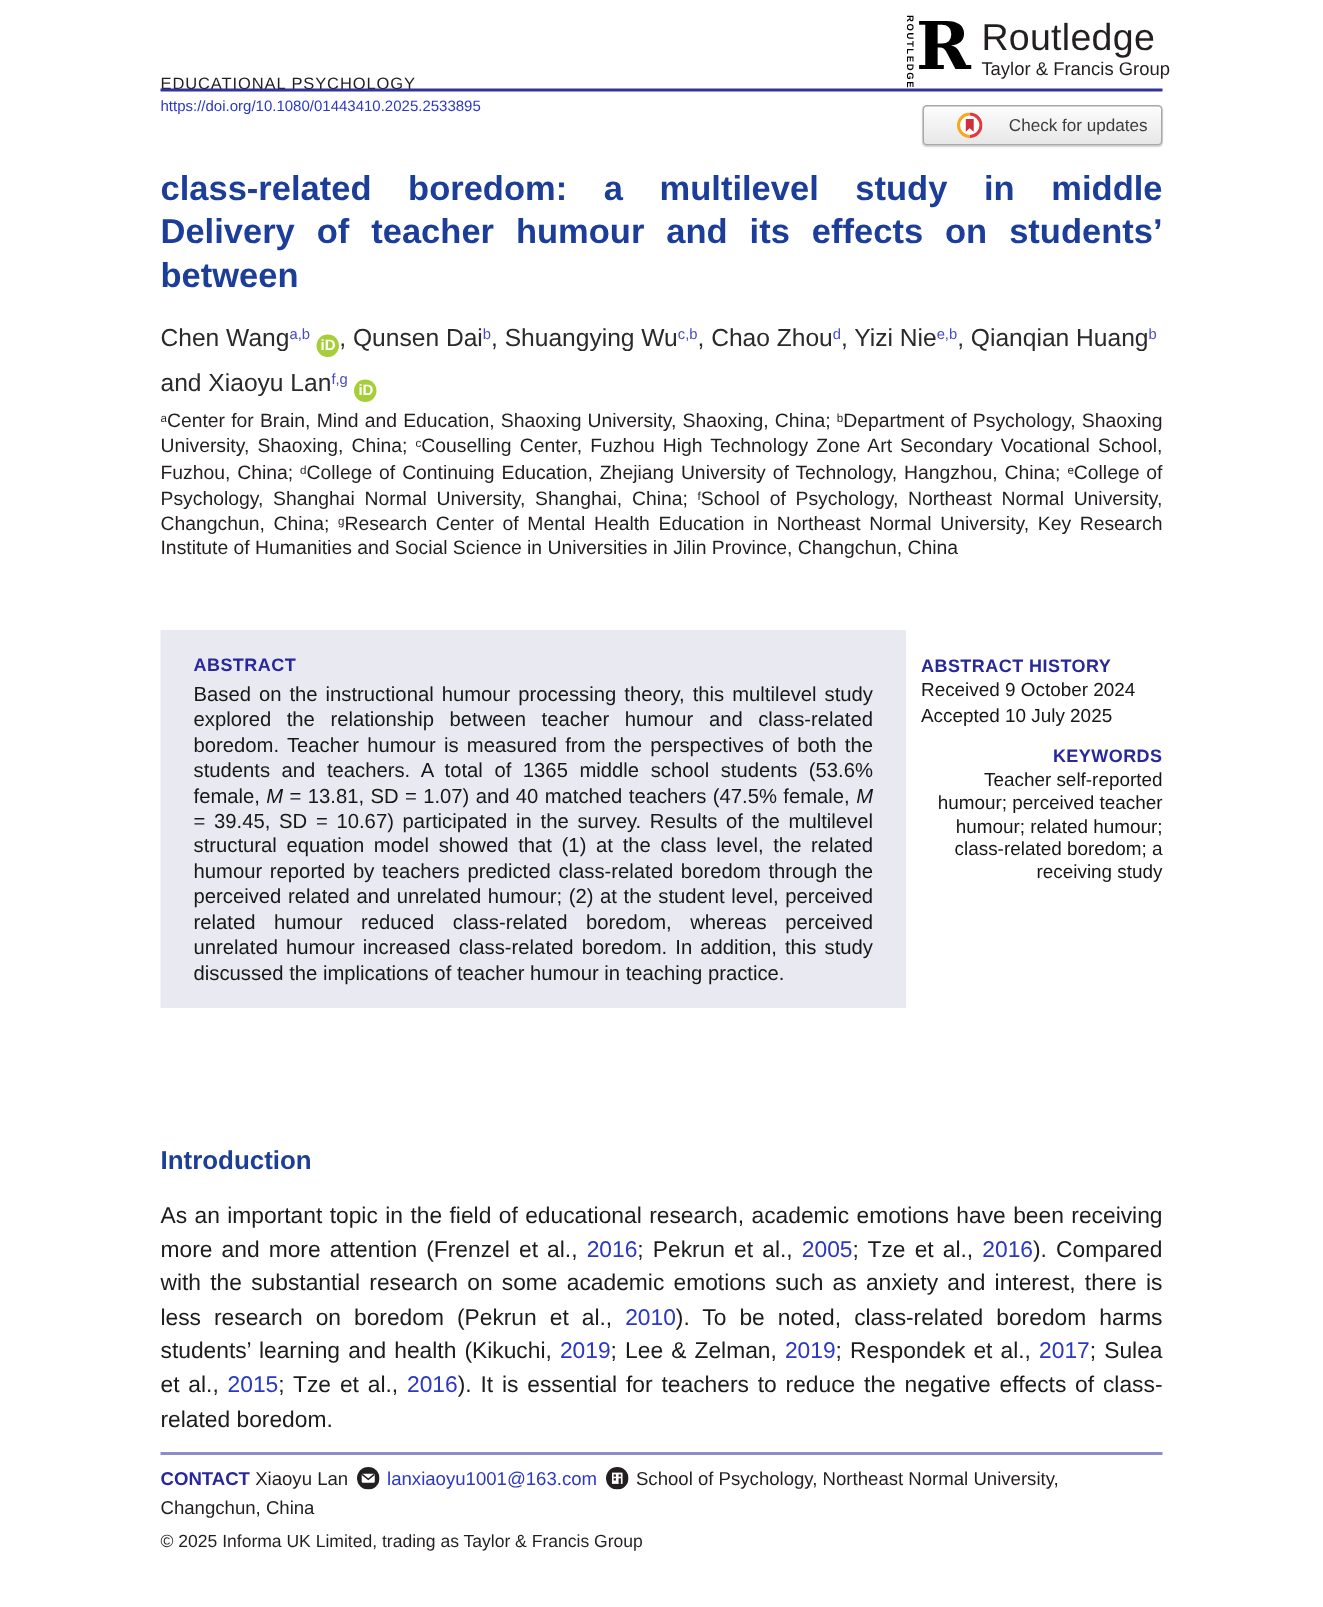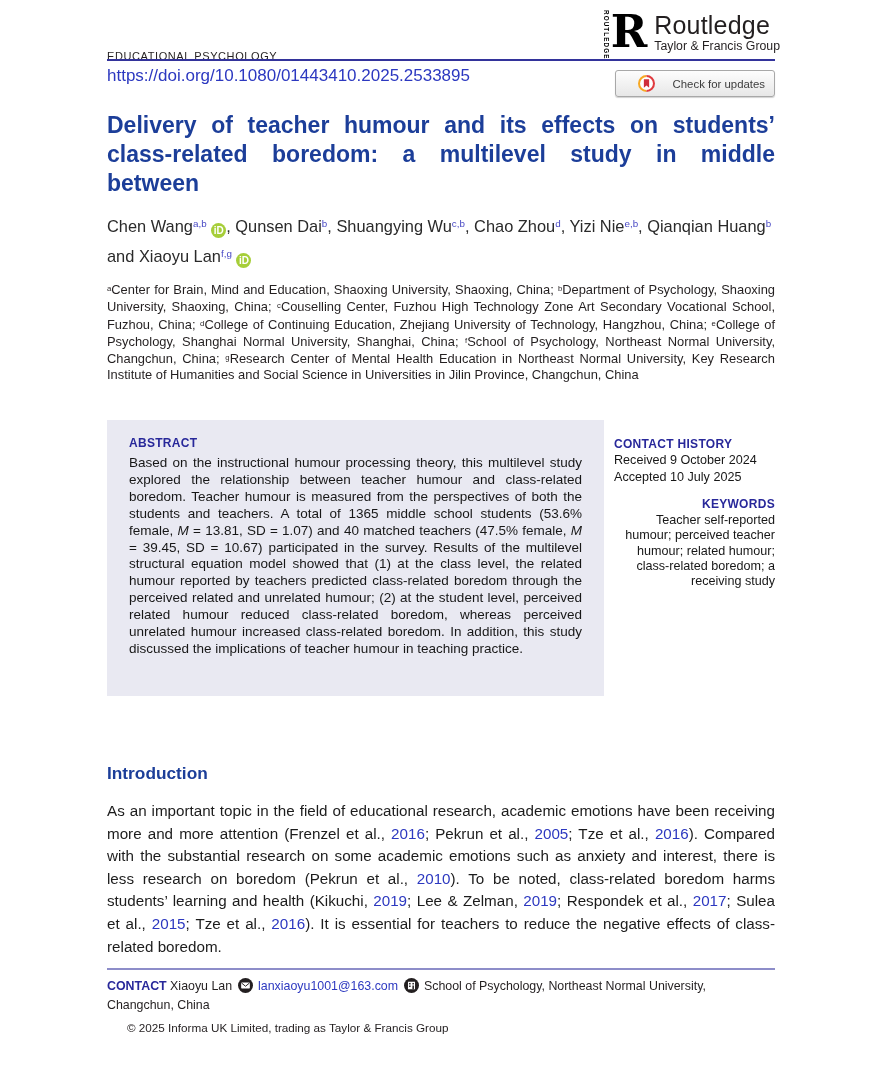--- a/index.html
+++ b/index.html
@@ -8,21 +8,21 @@
     --sup-blue:#4848c4; --orcid:#a6ce39;
   }
   *{margin:0;padding:0;box-sizing:border-box;}
   html,body{background:#ffffff;}
   body{font-family:"Liberation Sans",sans-serif;color:var(--text);}
   .page{position:relative;width:882px;height:1071px;background:#fff;overflow:hidden;}
 
   
   .hdr-left{position:absolute;top:18px;left:107px;margin-top:32px;}
   .journal{font-size:11px;letter-spacing:.6px;color:#231f20;font-weight:400;}
-  .doi{display:block;margin-top:4px;font-size:17px;color:var(--link);text-decoration:none;}
+  .doi{display:block;margin-top:4px;font-size:10px;color:var(--link);text-decoration:none;}
   .logo{position:absolute;top:10px;right:102px;display:flex;align-items:center;gap:7px;}
   .logo-mark{display:flex;align-items:center;}
   .logo-vert{writing-mode:vertical-rl;text-orientation:mixed;font-size:6.3px;font-weight:700;letter-spacing:1.1px;color:#000;height:44px;text-align:center;}
   .logo-r{font-family:"DejaVu Serif",serif;font-weight:700;font-size:44px;line-height:44px;color:#000;margin-left:1px;}
   .logo-name{font-size:25px;color:#231f20;line-height:26px;letter-spacing:.2px;}
   .logo-sub{font-size:12.3px;color:#231f20;margin-top:1px;}
   .hdr-rule{position:absolute;top:59px;left:107px;width:668px;height:2.3px;background:var(--rule-top);}
 
   
   .check-btn{position:absolute;top:70px;right:107px;display:inline-flex;align-items:center;gap:18px;
@@ -32,48 +32,48 @@
 
   
   .title{position:absolute;top:111px;left:107px;width:668px;}
   .title-line{font-size:23px;font-weight:700;color:var(--title-blue);line-height:29px;}
   .title-line.jl{text-align:justify;text-align-last:justify;}
   .authors{position:absolute;top:210px;left:107px;width:668px;font-size:16.4px;line-height:28px;color:#2a2a2a;}
   .sup{font-size:.6em;vertical-align:.5em;letter-spacing:0;}
   .authors .sup{color:var(--sup-blue);}
   .orcid{display:inline-block;width:15px;height:15px;border-radius:50%;background:var(--orcid);
     color:#fff;font-size:10px;font-weight:700;text-align:center;line-height:15px;vertical-align:-2px;}
-  .affiliations{position:absolute;top:281px;left:107px;width:668px;font-size:12.9px;line-height:15.8px;
+  .affiliations{position:absolute;top:271px;left:107px;width:668px;font-size:12.9px;line-height:15.8px;
     text-align:justify;color:#231f20;}
   .affiliations .sup{vertical-align:.45em;}
 
   
   .abs-row{position:absolute;top:420px;left:107px;width:668px;display:flex;gap:10px;align-items:flex-start;}
-  .abs-box{width:497px;background:var(--abs-bg);padding:16px 22px 38px 22px;}
+  .abs-box{width:497px;background:var(--abs-bg);padding:16px 22px 14px 22px;}
   .small-label{font-size:12px;font-weight:700;color:var(--heading-navy);letter-spacing:.3px;}
   .abs-text{margin-top:5px;font-size:13.5px;line-height:16.9px;text-align:justify;color:#171717;}
   .i{font-style:italic;}
   .sidebar{width:161px;padding-top:17px;}
   .sb-text{font-size:12.6px;line-height:15.4px;color:#171717;margin-top:2px;}
   .sb-block+.sb-block{margin-top:11px;text-align:right;}
 
   
   .intro{position:absolute;top:763px;left:107px;width:668px;}
   .intro-h{font-size:17.3px;font-weight:700;color:var(--title-blue);}
   .intro-p{margin-top:16px;font-size:15.2px;line-height:22.6px;text-align:justify;color:#1c1c1c;}
   .link{color:var(--link);cursor:pointer;}
 
   
   .footer{position:absolute;top:968px;left:107px;width:668px;}
   .foot-rule{height:2px;background:var(--rule-foot);margin-bottom:8px;}
   .contact{font-size:12.4px;line-height:15.8px;color:#231f20;}
   .contact .lbl{font-weight:700;color:var(--heading-navy);}
   .contact a{color:var(--link);text-decoration:none;}
   .cicon{display:inline-block;vertical-align:-3px;margin:0 2px;}
-  .copyright{margin-top:7px;font-size:11.7px;color:#231f20;margin-left:20px;}
+  .copyright{margin-top:7px;font-size:11.7px;color:#231f20;}
 </style>
 </head>
 <body>
 
 <div class="page">
 
   <div class="hdr-left">
     <div class="journal">EDUCATIONAL PSYCHOLOGY</div>
     <a class="doi" href="#">https://doi.org/10.1080/01443410.2025.2533895</a>
   </div>
@@ -94,37 +94,37 @@
   <button class="check-btn">
     <svg width="17" height="17" viewBox="0 0 20 20">
       <path d="M10 1.2 A8.8 8.8 0 0 0 10 18.8" fill="#fff" stroke="#f7a823" stroke-width="2.4"></path>
       <path d="M10 1.2 A8.8 8.8 0 0 1 10 18.8" fill="#fff" stroke="#e03a3e" stroke-width="2.4"></path>
       <path d="M6.9 5 h6.2 v10 l-3.1 -2.6 l-3.1 2.6 z" fill="#cf2e3c"></path>
     </svg>
     <span>Check for updates</span>
   </button>
 
   <div class="title">
+    <div class="title-line jl">class-related boredom: a multilevel study in middle</div>
     <div class="title-line jl">Delivery of teacher humour and its effects on students’</div>
-    <div class="title-line jl">class-related boredom: a multilevel study in middle</div>
     <div class="title-line">between</div>
   </div>
 
   <div class="authors"><span>Chen Wang</span><span class="sup">a,b</span><span> </span><span class="orcid">iD</span><span>, Qunsen Dai</span><span class="sup">b</span><span>, Shuangying Wu</span><span class="sup">c,b</span><span>, Chao Zhou</span><span class="sup">d</span><span>, Yizi Nie</span><span class="sup">e,b</span><span>, Qianqian Huang</span><span class="sup">b</span><span> and Xiaoyu Lan</span><span class="sup">f,g</span><span> </span><span class="orcid">iD</span></div>
 
   <div class="affiliations"><span class="sup">a</span><span>Center for Brain, Mind and Education, Shaoxing University, Shaoxing, China; </span><span class="sup">b</span><span>Department of Psychology, Shaoxing University, Shaoxing, China; </span><span class="sup">c</span><span>Couselling Center, Fuzhou High Technology Zone Art Secondary Vocational School, Fuzhou, China; </span><span class="sup">d</span><span>College of Continuing Education, Zhejiang University of Technology, Hangzhou, China; </span><span class="sup">e</span><span>College of Psychology, Shanghai Normal University, Shanghai, China; </span><span class="sup">f</span><span>School of Psychology, Northeast Normal University, Changchun, China; </span><span class="sup">g</span><span>Research Center of Mental Health Education in Northeast Normal University, Key Research Institute of Humanities and Social Science in Universities in Jilin Province, Changchun, China</span></div>
 
   <div class="abs-row">
     <div class="abs-box">
       <div class="small-label">ABSTRACT</div>
       <div class="abs-text"><span>Based on the instructional humour processing theory, this multilevel study explored the relationship between teacher humour and class-related boredom. Teacher humour is measured from the perspectives of both the students and teachers. A total of 1365 middle school students (53.6% female, </span><span class="i">M</span><span> = 13.81, SD = 1.07) and 40 matched teachers (47.5% female, </span><span class="i">M</span><span> = 39.45, SD = 10.67) participated in the survey. Results of the multilevel structural equation model showed that (1) at the class level, the related humour reported by teachers predicted class-related boredom through the perceived related and unrelated humour; (2) at the student level, perceived related humour reduced class-related boredom, whereas perceived unrelated humour increased class-related boredom. In addition, this study discussed the implications of teacher humour in teaching practice.</span></div>
     </div>
     <div class="sidebar">
       <div class="sb-block">
-        <div class="small-label">CONTACT HISTORY</div>
+        <div class="small-label">ABSTRACT HISTORY</div>
         <div class="sb-text">Received 9 October 2024</div>
         <div class="sb-text">Accepted 10 July 2025</div>
       </div>
       <div class="sb-block">
         <div class="small-label">KEYWORDS</div>
         <div class="sb-text">Teacher self-reported humour; perceived teacher humour; related humour; class-related boredom; a receiving study</div>
       </div>
     </div>
   </div>
 

